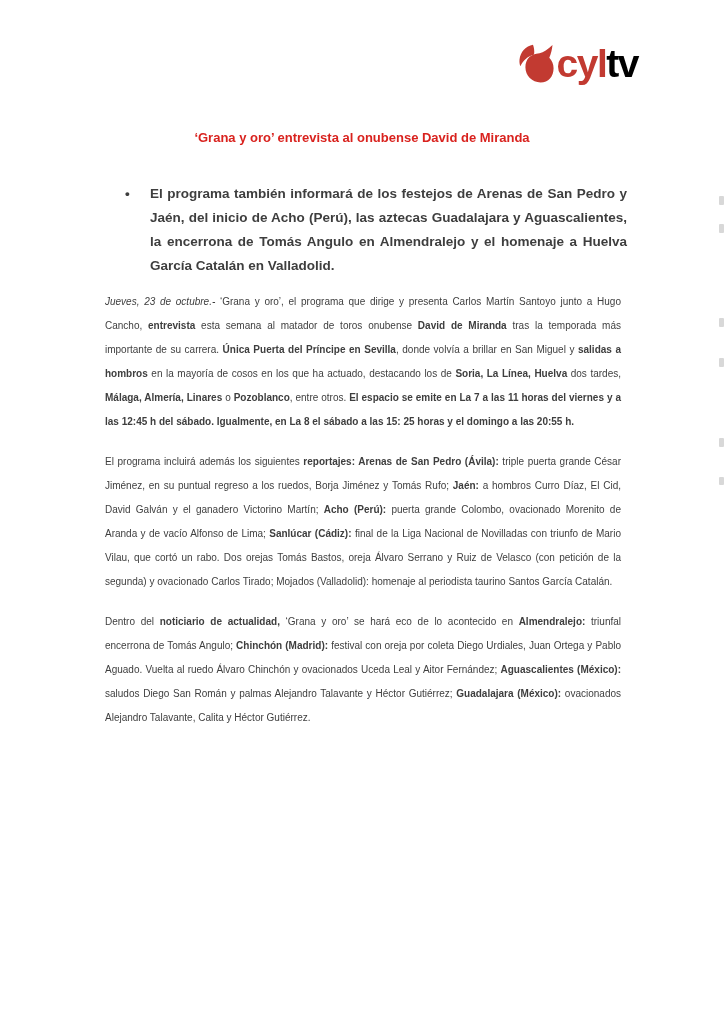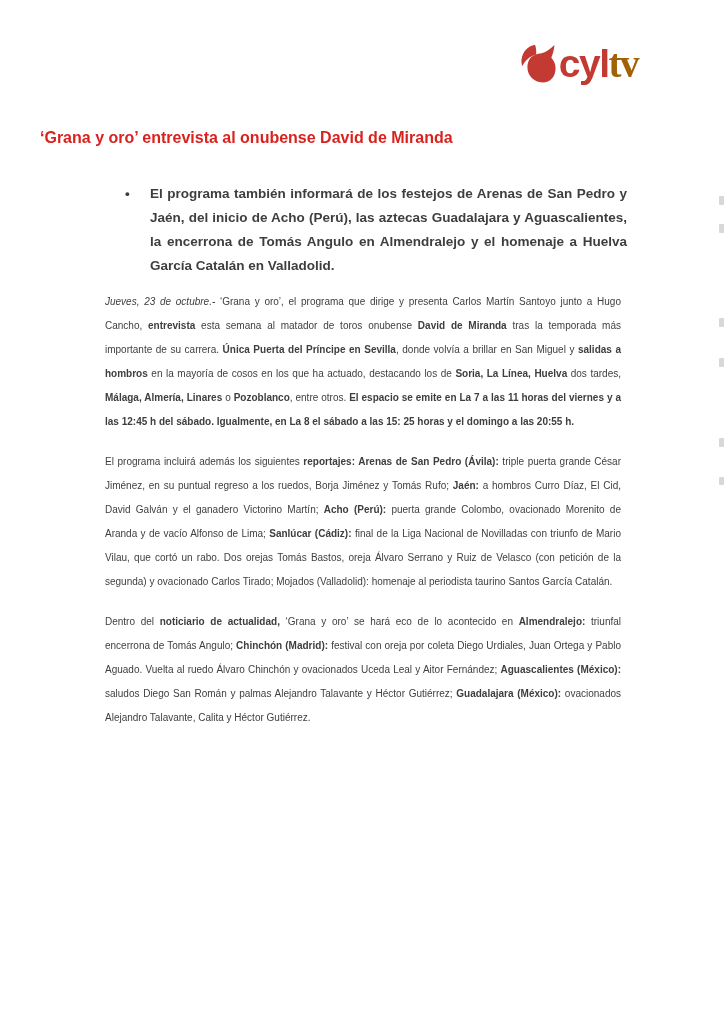--- a/index.html
+++ b/index.html
@@ -14,26 +14,26 @@
   }
   
   .logo-row{
     display:flex;justify-content:flex-end;
     padding:40px 86px 0 0;height:48px;box-sizing:content-box;
   }
   .logo{display:flex;align-items:center;}
   .logo svg{width:37px;height:46px;margin-right:3px;}
   .logo-word{font-size:39px;font-weight:bold;letter-spacing:-1.5px;line-height:46px;}
   .logo-cyl{color:#c23a31;}
-  .logo-tv{color:#a16207;font-family:Liberation Serif, serif;}
+  .logo-tv{color:#000000;}
   
   .title{
     margin:40px 40px 0;
-    text-align:left;
-    font-size:16px;line-height:20px;
+    text-align:center;
+    font-size:13px;line-height:20px;
     font-weight:bold;
     color:#d9221e;
   }
   
   .bullet-item{
     margin:34px 97px 0 99px;
     display:flex;
     font-weight:bold;
     font-size:13.5px;line-height:24px;
   }

